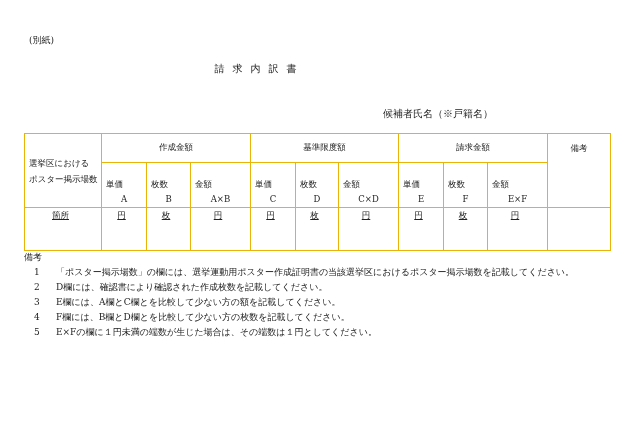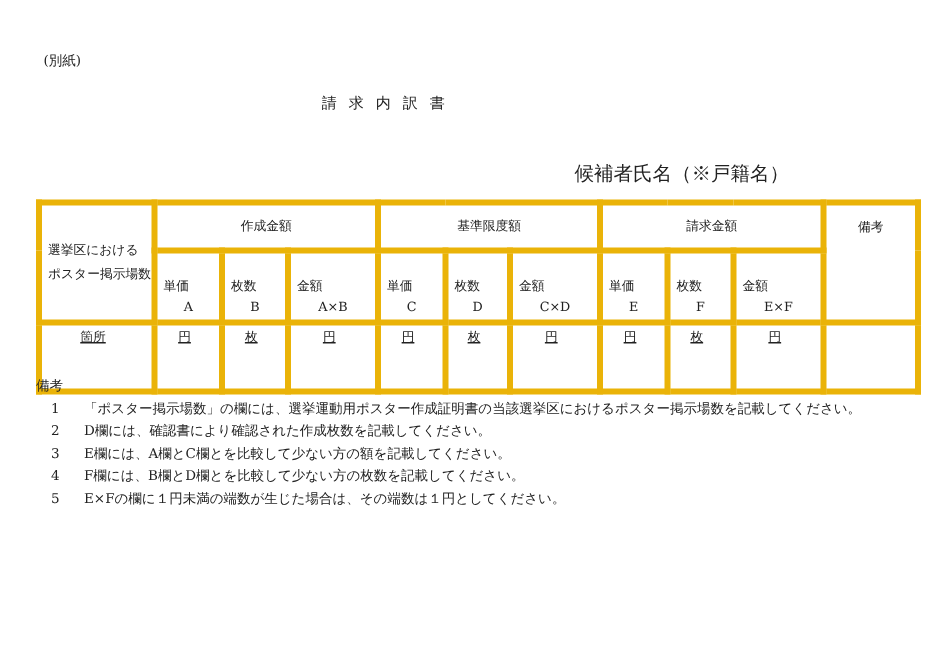--- a/index.html
+++ b/index.html
@@ -1,23 +1,23 @@
 <!DOCTYPE html>
 <html><head>
 <meta charset="utf-8">
 <style>
   html, body { margin:0; padding:0; background:#ffffff; }
   body { width:630px; height:439px; position:relative; overflow:hidden;
          font-family:"DejaVu Serif","Liberation Serif",serif; color:#222; }
   .abs { position:absolute; white-space:nowrap; }
   .attach { left:29px; top:34px; font-size:9px; }
   .title { left:0; width:507px; top:62px; font-size:10px; text-align:center; letter-spacing:8px; padding-left:12px; box-sizing:border-box;}
-  .candidate { left:383px; top:107px; font-size:13px; }
+  .candidate { left:383px; top:107px; font-size:10px; }
   table.grid { position:absolute; left:24px; top:133px; border-collapse:collapse; table-layout:fixed; }
-  table.grid td { border:4px solid #eab308; font-size:8.5px; padding:0; vertical-align:top; }
+  table.grid td { border:1px solid #eab308; font-size:8.5px; padding:0; vertical-align:top; }
   .h1 { height:28px; text-align:center; vertical-align:middle !important; }
   .h2 { height:44px; position:relative; }
   .h2 .lbl { position:absolute; left:4px; top:16px; }
   .h2 .key { position:absolute; left:0; right:0; bottom:3px; text-align:center; }
   .rowhead { vertical-align:middle !important; padding-left:4px !important; line-height:16px; }
   .d { height:40px; text-align:center; padding:2px 5px 0 0 !important;text-decoration:underline; }
   .notes-title { left:24px; top:251px; font-size:9px; }
   .note { left:34px; font-size:9px; }
   .note .num { display:inline-block; width:22px; }
 </style>

